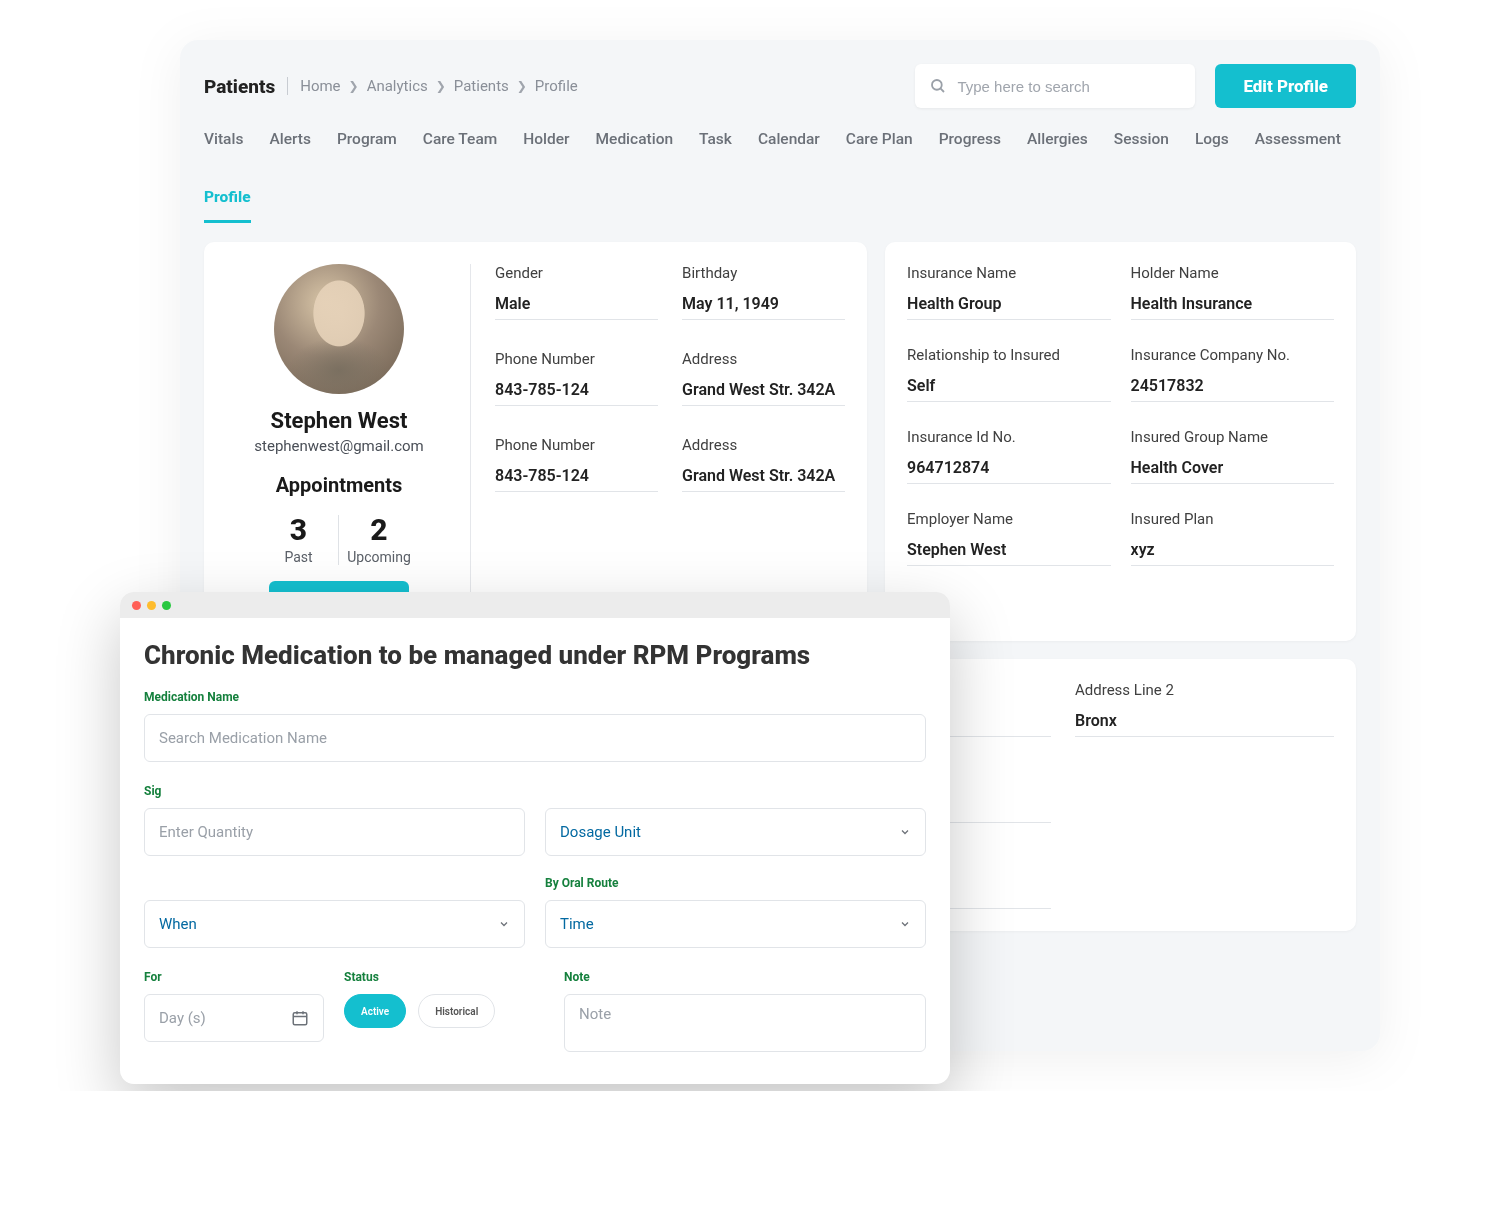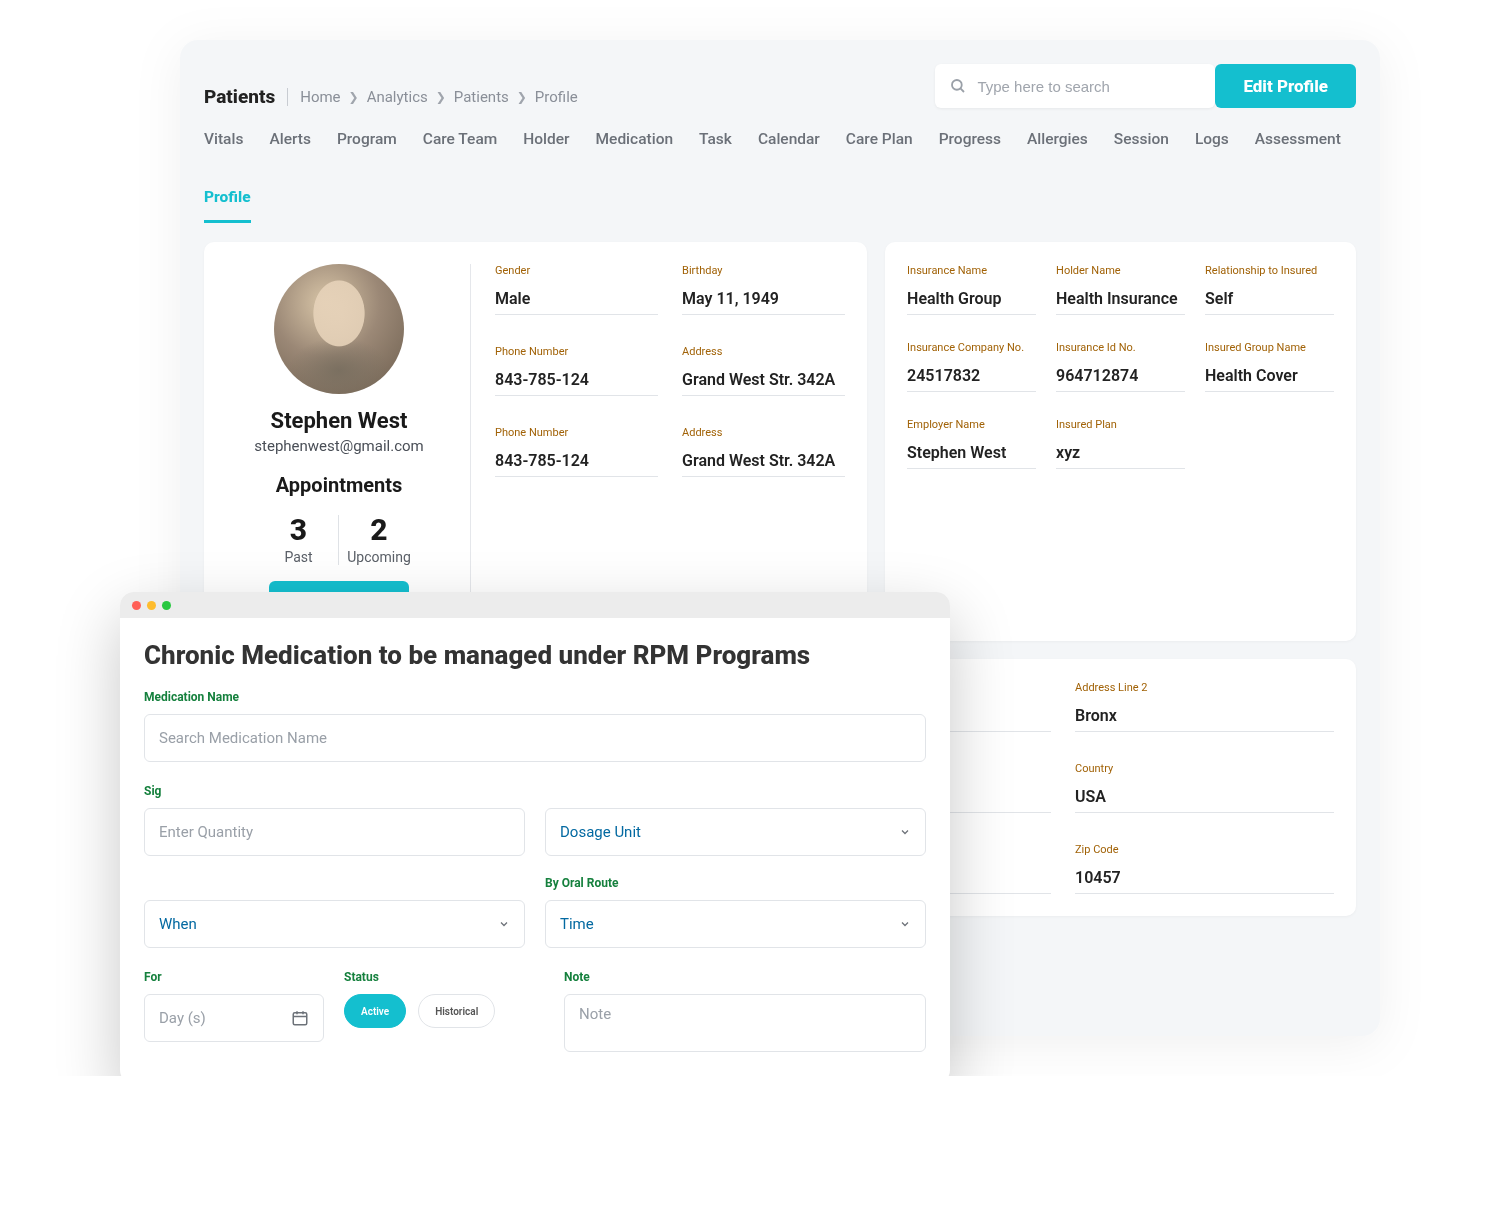--- a/index.html
+++ b/index.html
@@ -18,22 +18,23 @@
   .main-card {
     background: #f4f6f8;
     border-radius: 18px;
     padding: 24px 0 120px 0;
     position: relative;
     margin-left: 60px;
     filter: drop-shadow(0 8px 24px rgba(0,0,0,0.06));
   }
   .topbar {
     display: flex;
-    align-items: flex-end;
+    align-items: center;
     padding: 0 24px 22px 24px;
+    gap: 20px;
   }
   .crumbs {
     display: flex;
     align-items: center;
     gap: 8px;
     color: #8a8f98;
     font-size: 15px;
     flex: 1;
   }
   .crumbs .title {
@@ -147,26 +148,26 @@
   }
   .detail-col {
     flex:1;
     padding-left: 24px;
     display:grid;
     grid-template-columns: 1fr 1fr;
     column-gap: 24px;
     row-gap: 30px;
     align-content:start;
   }
-  .field-lbl { color:#a16207; font-size:11px; margin-bottom:12px;}
+  .field-lbl { color:#404040; font-size:15px; margin-bottom:12px;}
   .field-val { font-size:16px; font-weight:600; color:#222; padding-bottom:6px; border-bottom:1px solid #e1e4e8;}
   .right-card {
     flex: 1;
     display:grid;
-    grid-template-columns: 1fr 1fr 1fr;
+    grid-template-columns: 1fr 1fr;
     column-gap: 20px;
     row-gap: 26px;
     align-content:start;
   }
   .addr-card {
     margin: 18px 24px 0 24px;
     display:grid;
     grid-template-columns: repeat(4, 1fr);
     column-gap: 24px;
     row-gap: 30px;
@@ -361,24 +362,20 @@
         <div>
           <div class="field-lbl">Address Line 2</div>
           <div class="field-val">Bronx</div>
         </div>
         <div></div>
         <div></div>
         <div>
           <div class="field-lbl">City</div>
           <div class="field-val">New York</div>
         </div>
-        <div>
-          <div class="field-lbl">Country</div>
-          <div class="field-val">USA</div>
-        </div>
         <div></div>
         <div></div>
         <div>
           <div class="field-lbl">State</div>
           <div class="field-val">New York</div>
         </div>
         <div>
           <div class="field-lbl">Zip Code</div>
           <div class="field-val">10457</div>
         </div>

